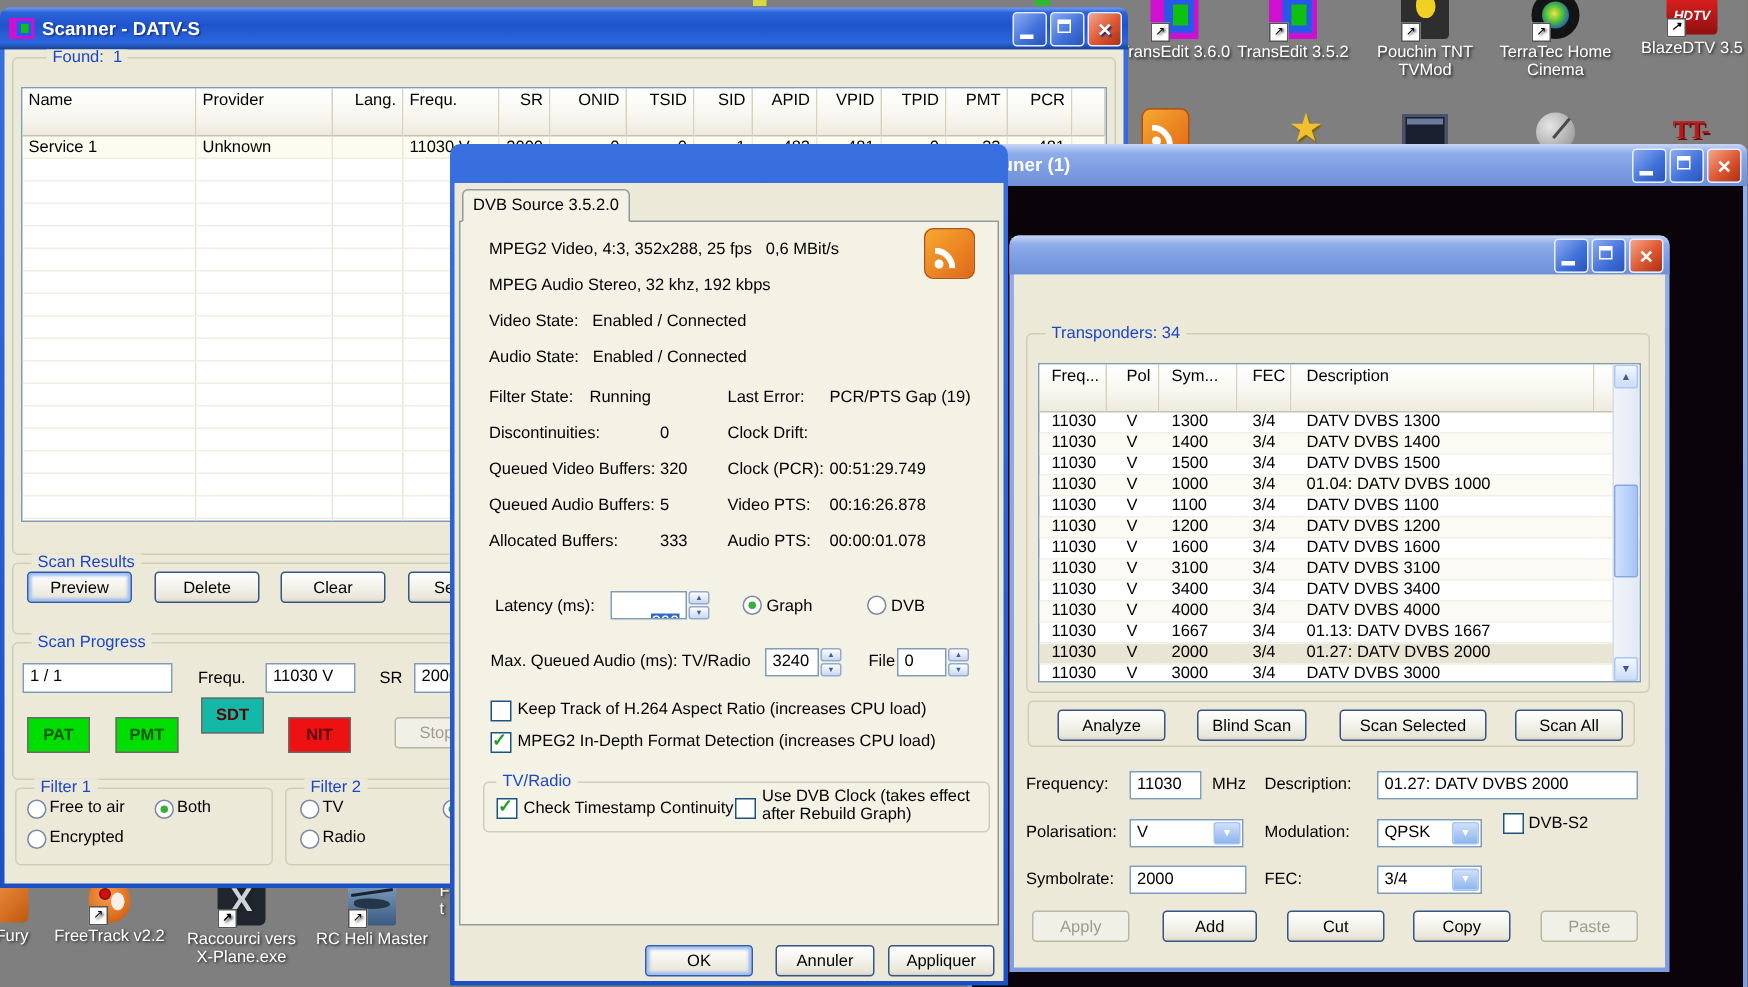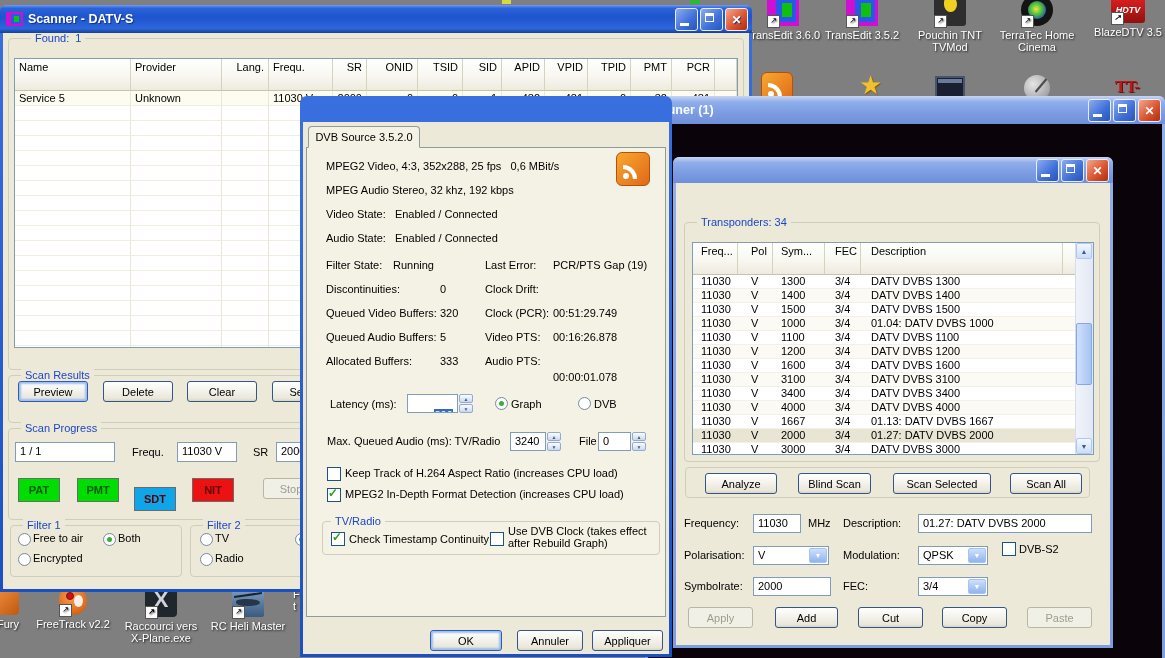--- a/index.html
+++ b/index.html
@@ -234,21 +234,21 @@
             <div class="hcell al-r" style="width: 45px;">TSID</div>
             <div class="hcell al-r" style="width: 39px;">SID</div>
             <div class="hcell al-r" style="width: 43px;">APID</div>
             <div class="hcell al-r" style="width: 43px;">VPID</div>
             <div class="hcell al-r" style="width: 43px;">TPID</div>
             <div class="hcell al-r" style="width: 41px;">PMT</div>
             <div class="hcell al-r" style="width: 43px;">PCR</div>
             <div class="hcell" style="flex: 1 1 0%;"></div>
           </div>
           <div class="drow" style="background: rgb(253, 252, 240); height: 15px;">
-            <div class="dcell al-l" style="width: 116px;">Service 5</div>
+            <div class="dcell al-l" style="width: 116px;">Service 1</div>
             <div class="dcell al-l" style="width: 91px;">Unknown</div>
             <div class="dcell al-r" style="width: 47px;"></div>
             <div class="dcell al-l" style="width: 64px;">11030 V</div>
             <div class="dcell al-r" style="width: 34px;">2000</div>
             <div class="dcell al-r" style="width: 51px;">0</div>
             <div class="dcell al-r" style="width: 45px;">0</div>
             <div class="dcell al-r" style="width: 39px;">1</div>
             <div class="dcell al-r" style="width: 43px;">482</div>
             <div class="dcell al-r" style="width: 43px;">481</div>
             <div class="dcell al-r" style="width: 43px;">0</div>
@@ -544,21 +544,21 @@
         <span class="glabel">Scan Progress</span>
       </div>
       <div class="tb" style="left:12px;top:409px;width:100px;height:20px;">1 / 1</div>
       <span class="lbl" style="left:129px;top:413px;">Frequ.</span>
       <div class="tb" style="left:174px;top:409px;width:60px;height:20px;">11030 V</div>
       <span class="lbl" style="left:250px;top:413px;">SR</span>
       <div class="tb" style="left:273px;top:409px;width:54px;height:20px;">2000</div>
       <div id="leds">
           <div class="led" style="left: 15px; top: 445px; background: rgb(0, 221, 0); color: rgb(0, 88, 0);">PAT</div>
           <div class="led" style="left: 74px; top: 445px; background: rgb(0, 221, 0); color: rgb(0, 88, 0);">PMT</div>
-          <div class="led" style="left: 131px; top: 454px; background: #0ea5e9; color: rgb(92, 0, 0);">SDT</div>
+          <div class="led" style="left: 131px; top: 432px; background: #14b8a6; color: rgb(92, 0, 0);">SDT</div>
           <div class="led" style="left: 189px; top: 445px; background: rgb(238, 17, 17); color: rgb(92, 0, 0);">NIT</div>
         </div>
       <div class="btn dis" style="left:260px;top:445px;width:56px;">Stop</div>
 
       <div class="grp" style="left:7px;top:492px;width:172px;height:52px;">
         <span class="glabel">Filter 1</span>
       </div>
       <div class="grp" style="left:187px;top:492px;width:158px;height:52px;">
         <span class="glabel">Filter 2</span>
       </div>
@@ -809,21 +809,21 @@
           <div class="stats-row" style="position: absolute; left: 0px; top: 209px; width: 360px; height: 14px;">
             <div class="lbl" style="left: 23px; top: 0px;">Queued Audio Buffers:</div>
             <div class="lbl" style="left: 137px; top: 0px;">5</div>
             <div class="lbl" style="left: 182px; top: 0px;">Video PTS:</div>
             <div class="lbl" style="left: 250px; top: 0px;">00:16:26.878</div>
           </div>
           <div class="stats-row" style="position: absolute; left: 0px; top: 233px; width: 360px; height: 14px;">
             <div class="lbl" style="left: 23px; top: 0px;">Allocated Buffers:</div>
             <div class="lbl" style="left: 137px; top: 0px;">333</div>
             <div class="lbl" style="left: 182px; top: 0px;">Audio PTS:</div>
-            <div class="lbl" style="left: 250px; top: 16px;">00:00:01.078</div>
+            <div class="lbl" style="left: 250px; top: 0px;">00:00:01.078</div>
           </div>
         </div>
 
       <span class="lbl" style="left:27px;top:276px;">Latency (ms):</span>
       <div class="tb" style="left:104px;top:272px;width:51px;height:19px;padding:2px 2px;">
         <span class="seltext">300</span>
       </div>
       <div class="spin" style="left:156px;top:272px;">
           <div class="up">▲</div>
           <div class="dn">▼</div>

